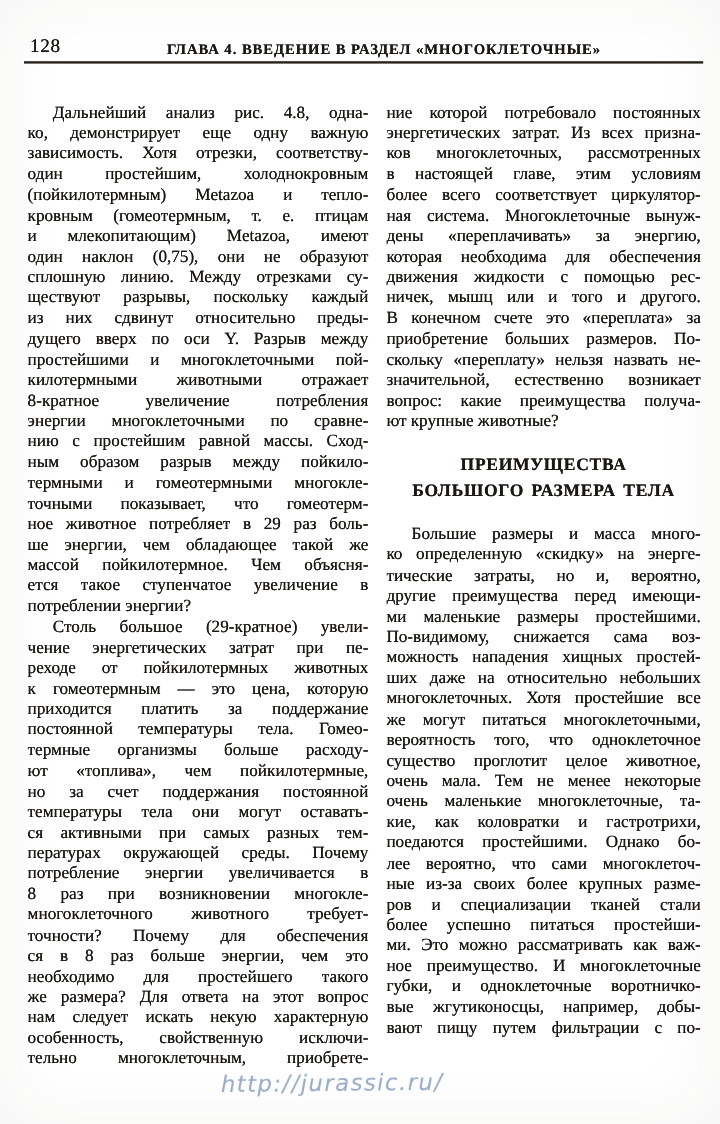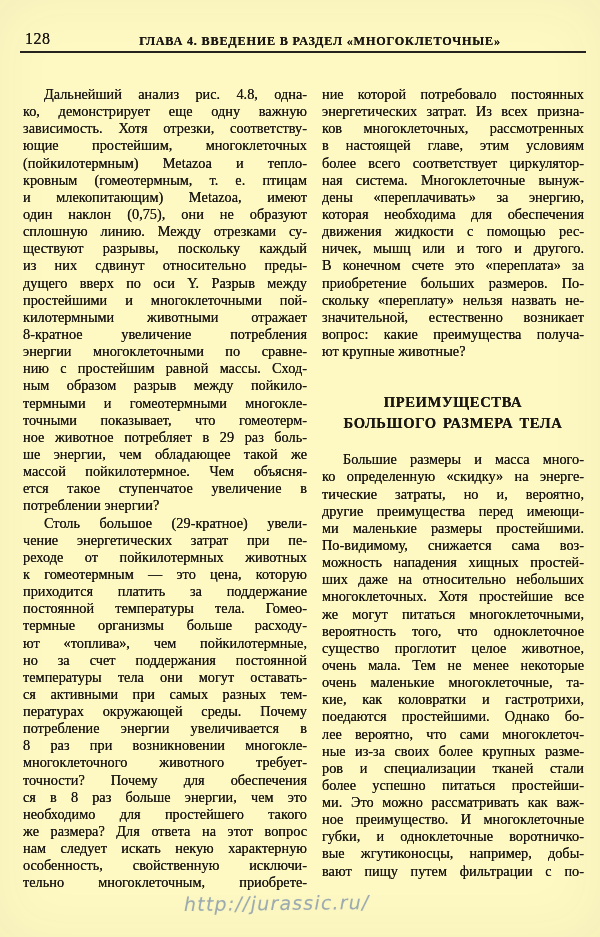--- a/index.html
+++ b/index.html
@@ -4,21 +4,21 @@
 <style>
   html, body {
     margin: 0;
     padding: 0;
     background: #e9e8e4;
   }
   .page {
     position: relative;
     width: 600px;
     height: 937px;
-    background: #fef9c3;
+    background: #ffffff;
     box-shadow: inset 0 0 60px rgba(60,55,40,0.05);
     overflow: hidden;
     font-family: "Liberation Serif", "DejaVu Serif", serif;
     color: #1b1814;
   }
   .page-number {
     position: absolute;
     top: 30px;
     left: 25px;
     font-size: 16px;
@@ -62,21 +62,21 @@
     font-size: 14.3px;
     line-height: 17.15px;
     text-align: justify;
     text-align-last: justify;
     white-space: normal;
     overflow: hidden;
     height: 17.15px;
   }
   .line.indent { text-indent: 21px; }
   .line.endline { text-align-last: left; }
-  .heading { margin-top: 32px; margin-bottom: 17px; }
+  .heading { margin-top: 18px; margin-bottom: 17px; }
   .hline {
     text-align: center;
     font-weight: bold;
     font-size: 14.6px;
     line-height: 21px;
     letter-spacing: 0.6px;
     word-spacing: 2px;
     text-shadow: 0 0 0.5px currentColor;
   }
   .watermark {
@@ -99,21 +99,21 @@
   <div class="page-number">128</div>
   <div class="running-title">ГЛАВА 4. ВВЕДЕНИЕ В РАЗДЕЛ «МНОГОКЛЕТОЧНЫЕ»</div>
   <div class="header-rule"></div>
 
   <div class="columns">
     <div class="column column-left">
         <div class="para">
           <div class="line indent">Дальнейший анализ рис. 4.8, одна-</div>
           <div class="line">ко, демонстрирует еще одну важную</div>
           <div class="line">зависимость. Хотя отрезки, соответству-</div>
-          <div class="line">ющие простейшим, многоклеточных</div>
+          <div class="line">один простейшим, холоднокровным</div>
           <div class="line">(пойкилотермным) Metazoa и тепло-</div>
           <div class="line">кровным (гомеотермным, т. е. птицам</div>
           <div class="line">и млекопитающим) Metazoa, имеют</div>
           <div class="line">один наклон (0,75), они не образуют</div>
           <div class="line">сплошную линию. Между отрезками су-</div>
           <div class="line">ществуют разрывы, поскольку каждый</div>
           <div class="line">из них сдвинут относительно преды-</div>
           <div class="line">дущего вверх по оси Y. Разрыв между</div>
           <div class="line">простейшими и многоклеточными пой-</div>
           <div class="line">килотермными животными отражает</div>

